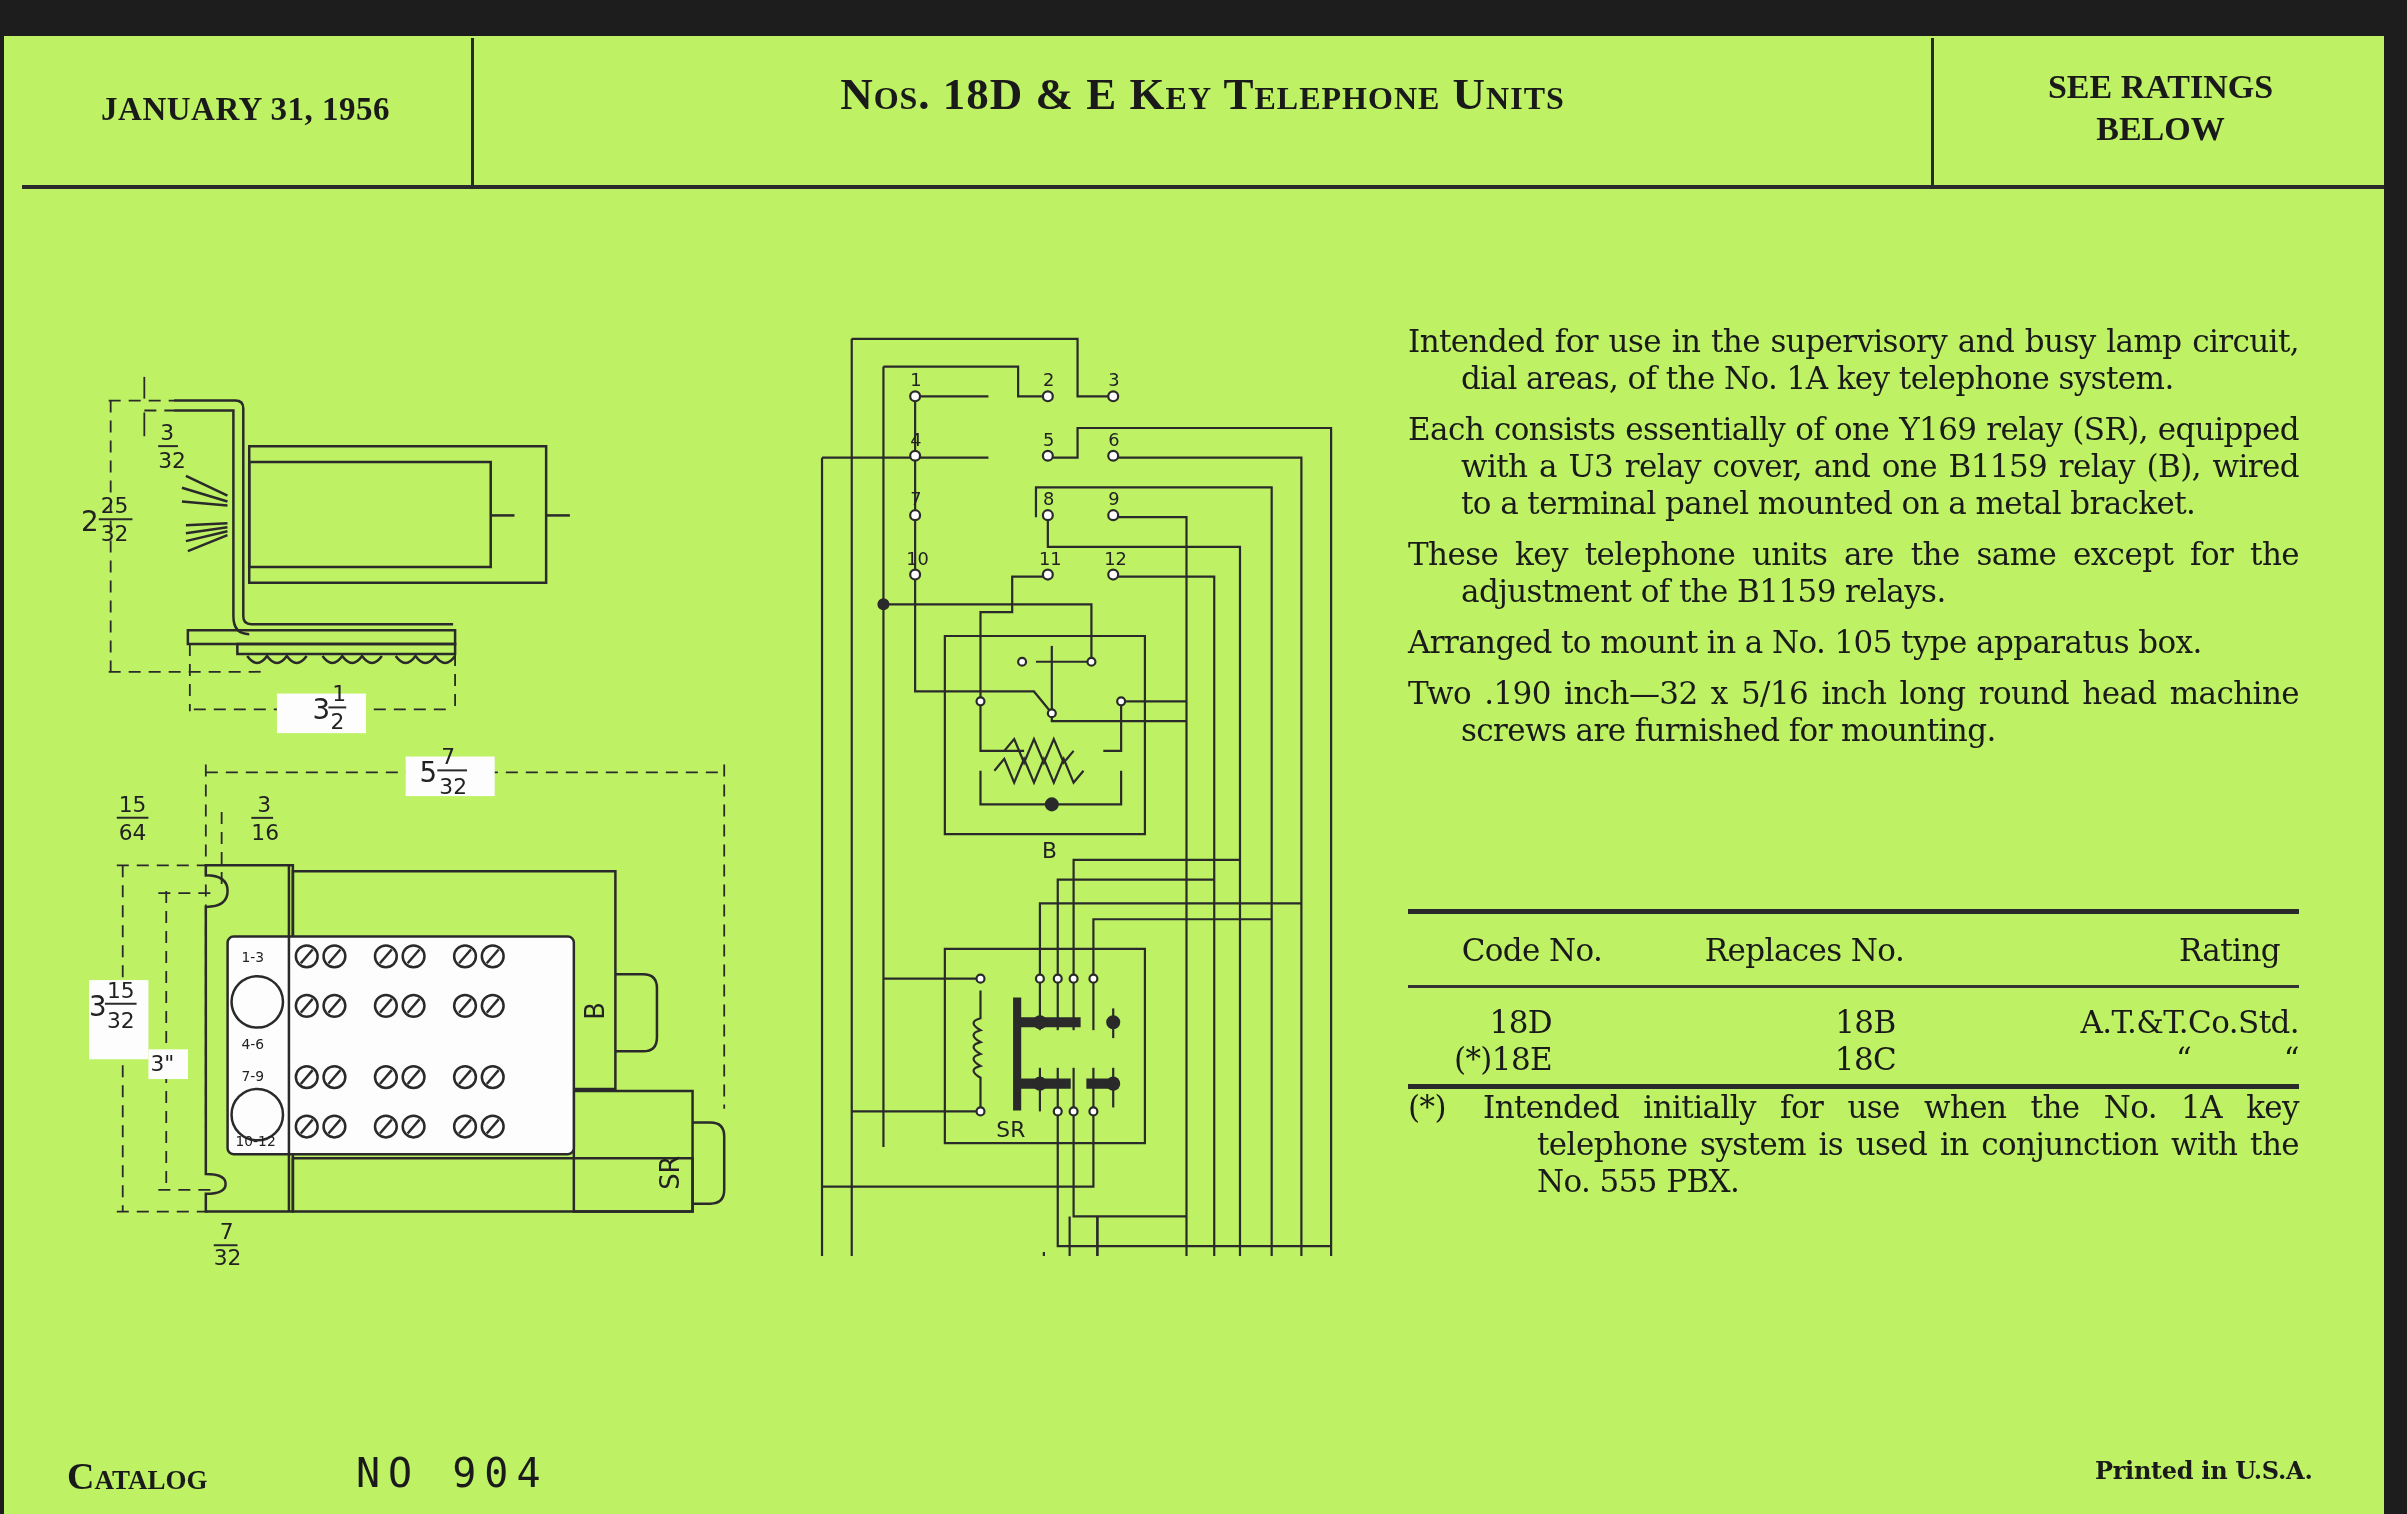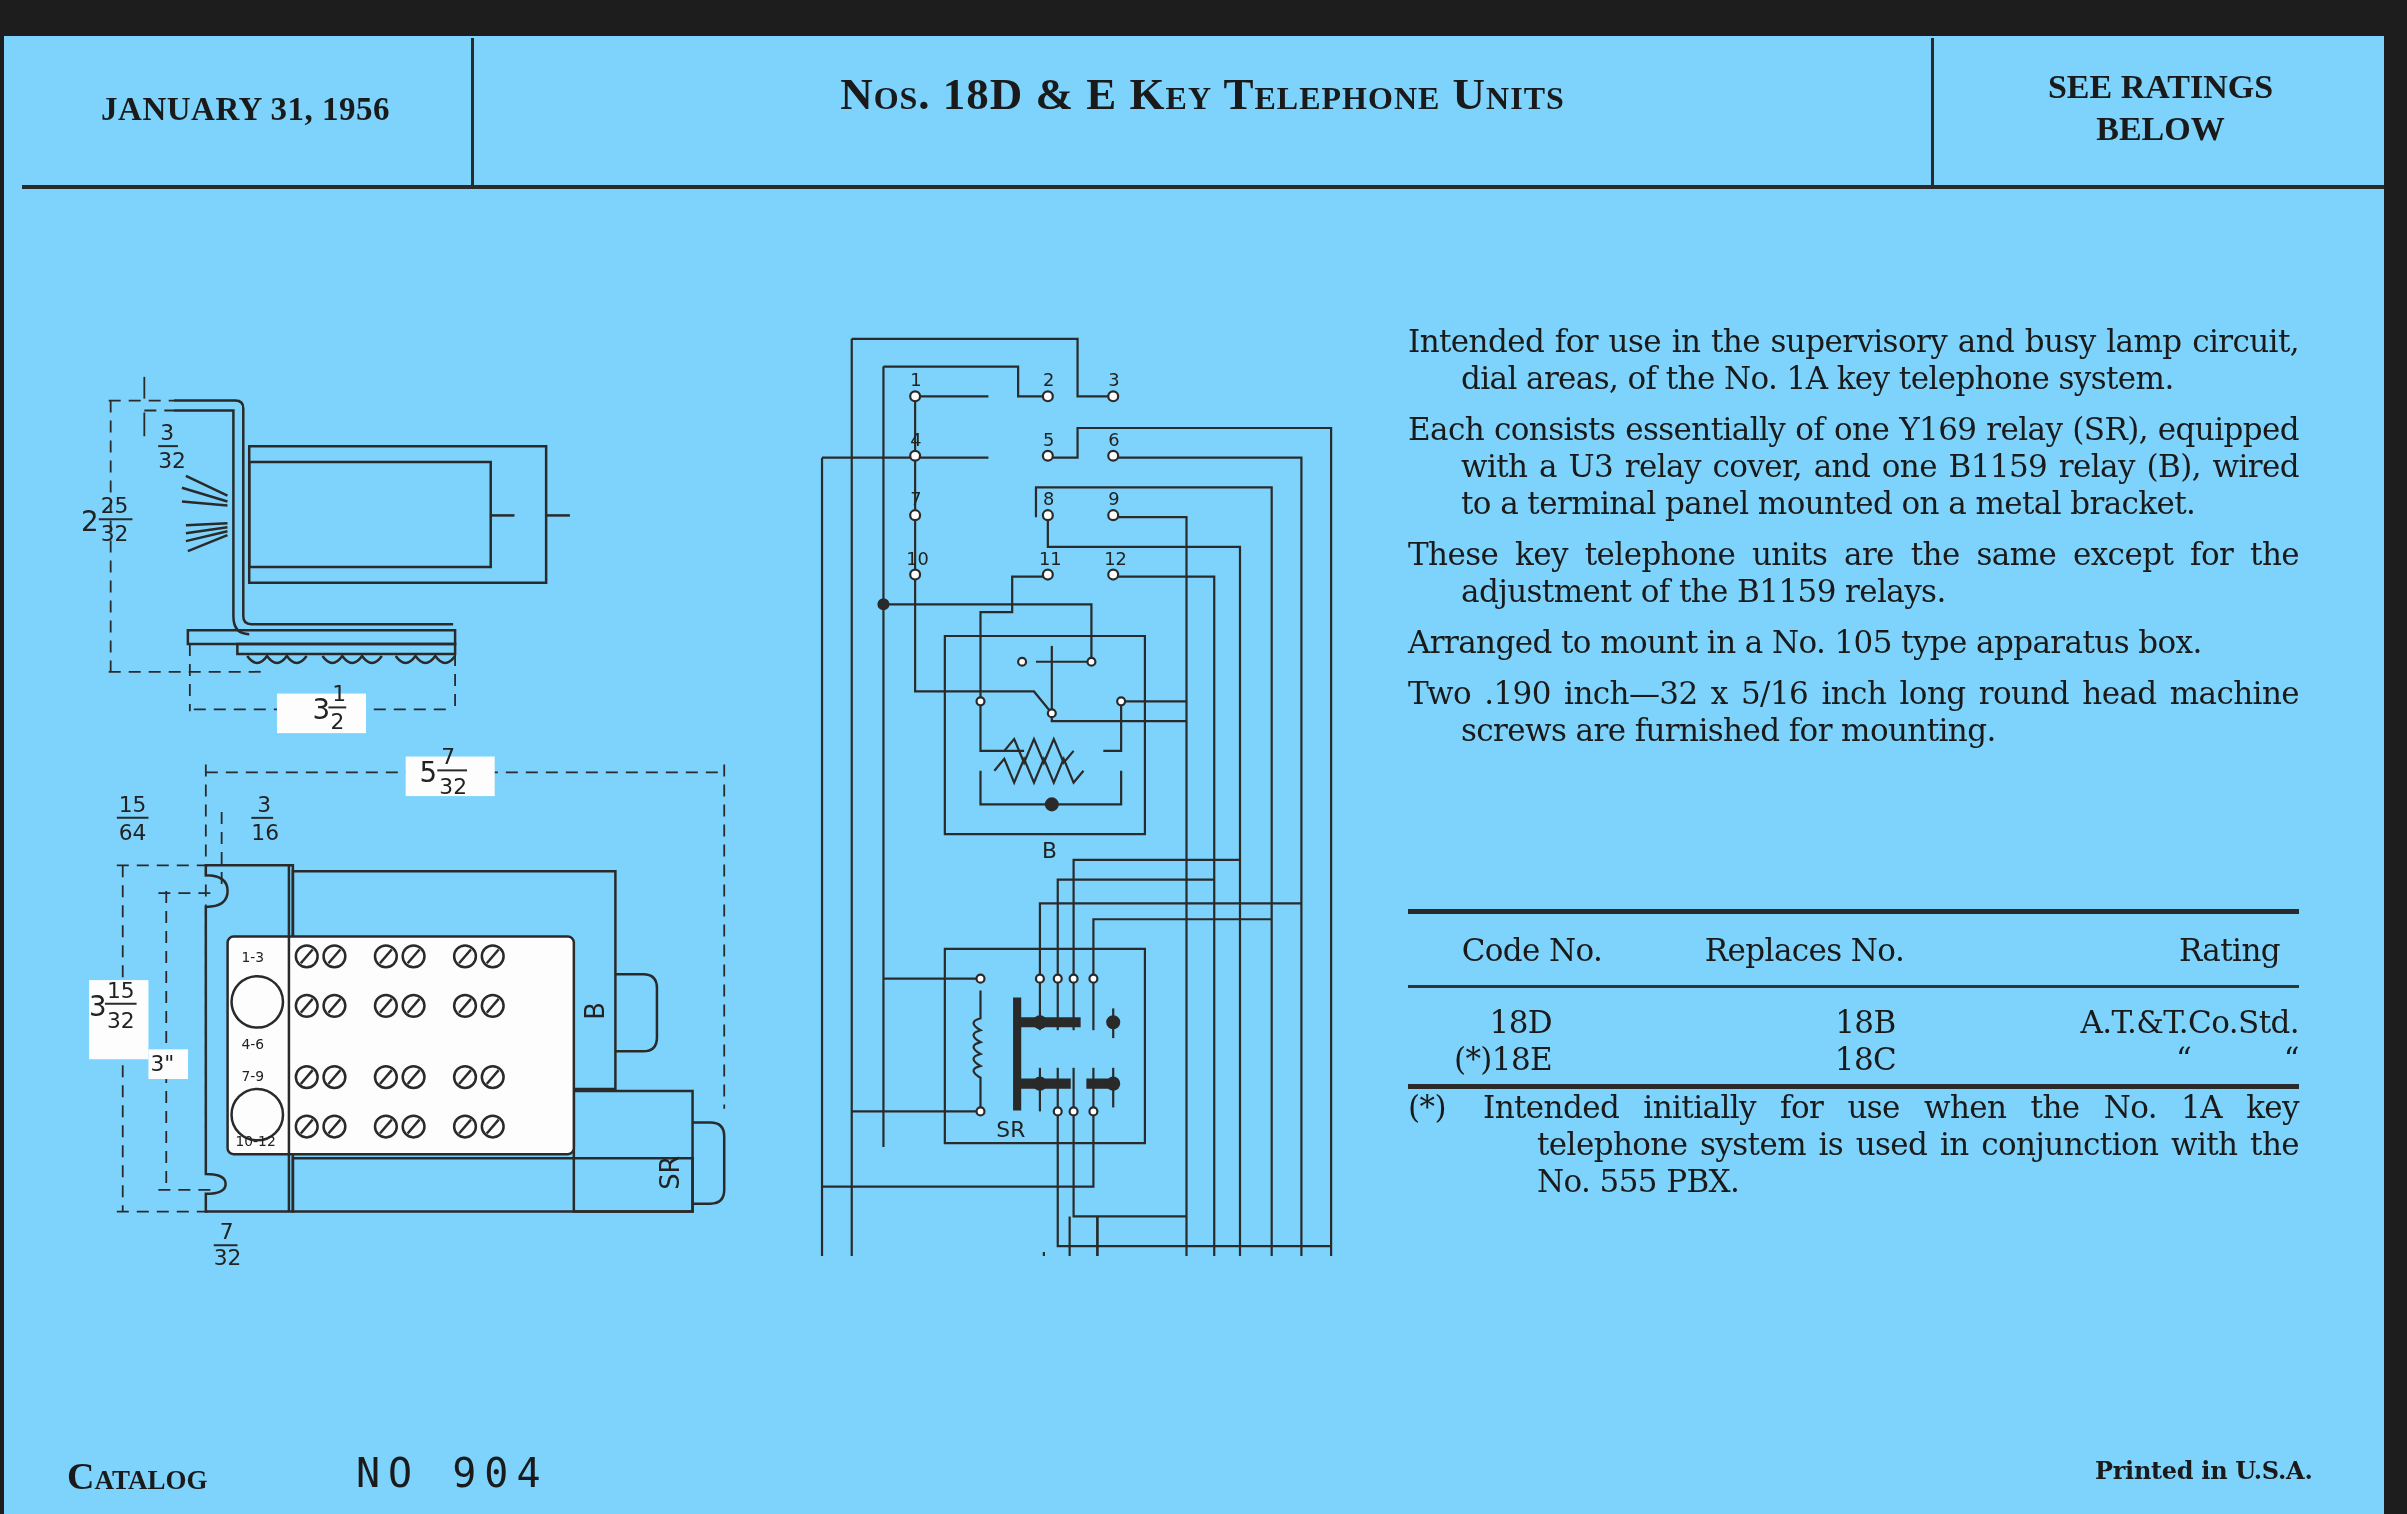--- a/index.html
+++ b/index.html
@@ -4,21 +4,21 @@
 <style>
   html, body { margin: 0; padding: 0; }
   body {
     width: 2408px; height: 1515px; position: relative; overflow: hidden;
     background: #1d1d1d;
     font-family: "DejaVu Serif", serif;
     color: #1a1a1a;
   }
   .page {
     position: absolute; left: 4px; top: 36px; width: 2380px; height: 1479px;
-    background: #7dd3fc;
+    background: #bef264;
   }
   
   .hdr-rule { position: absolute; left: 18px; right: 0; top: 149px; height: 4px; background: #2a2a2a; }
   .hdr-div { position: absolute; top: 2px; width: 3px; height: 147px; background: #2a2a2a; }
   .hdr-date {
     position: absolute; left: 18px; width: 447px; top: 55px; text-align: center;
     font-family: "Liberation Serif", serif; font-weight: bold; font-size: 33px; letter-spacing: 0.5px;
   }
   .hdr-title {
     position: absolute; left: 471px; width: 1455px; top: 32px; text-align: center;

